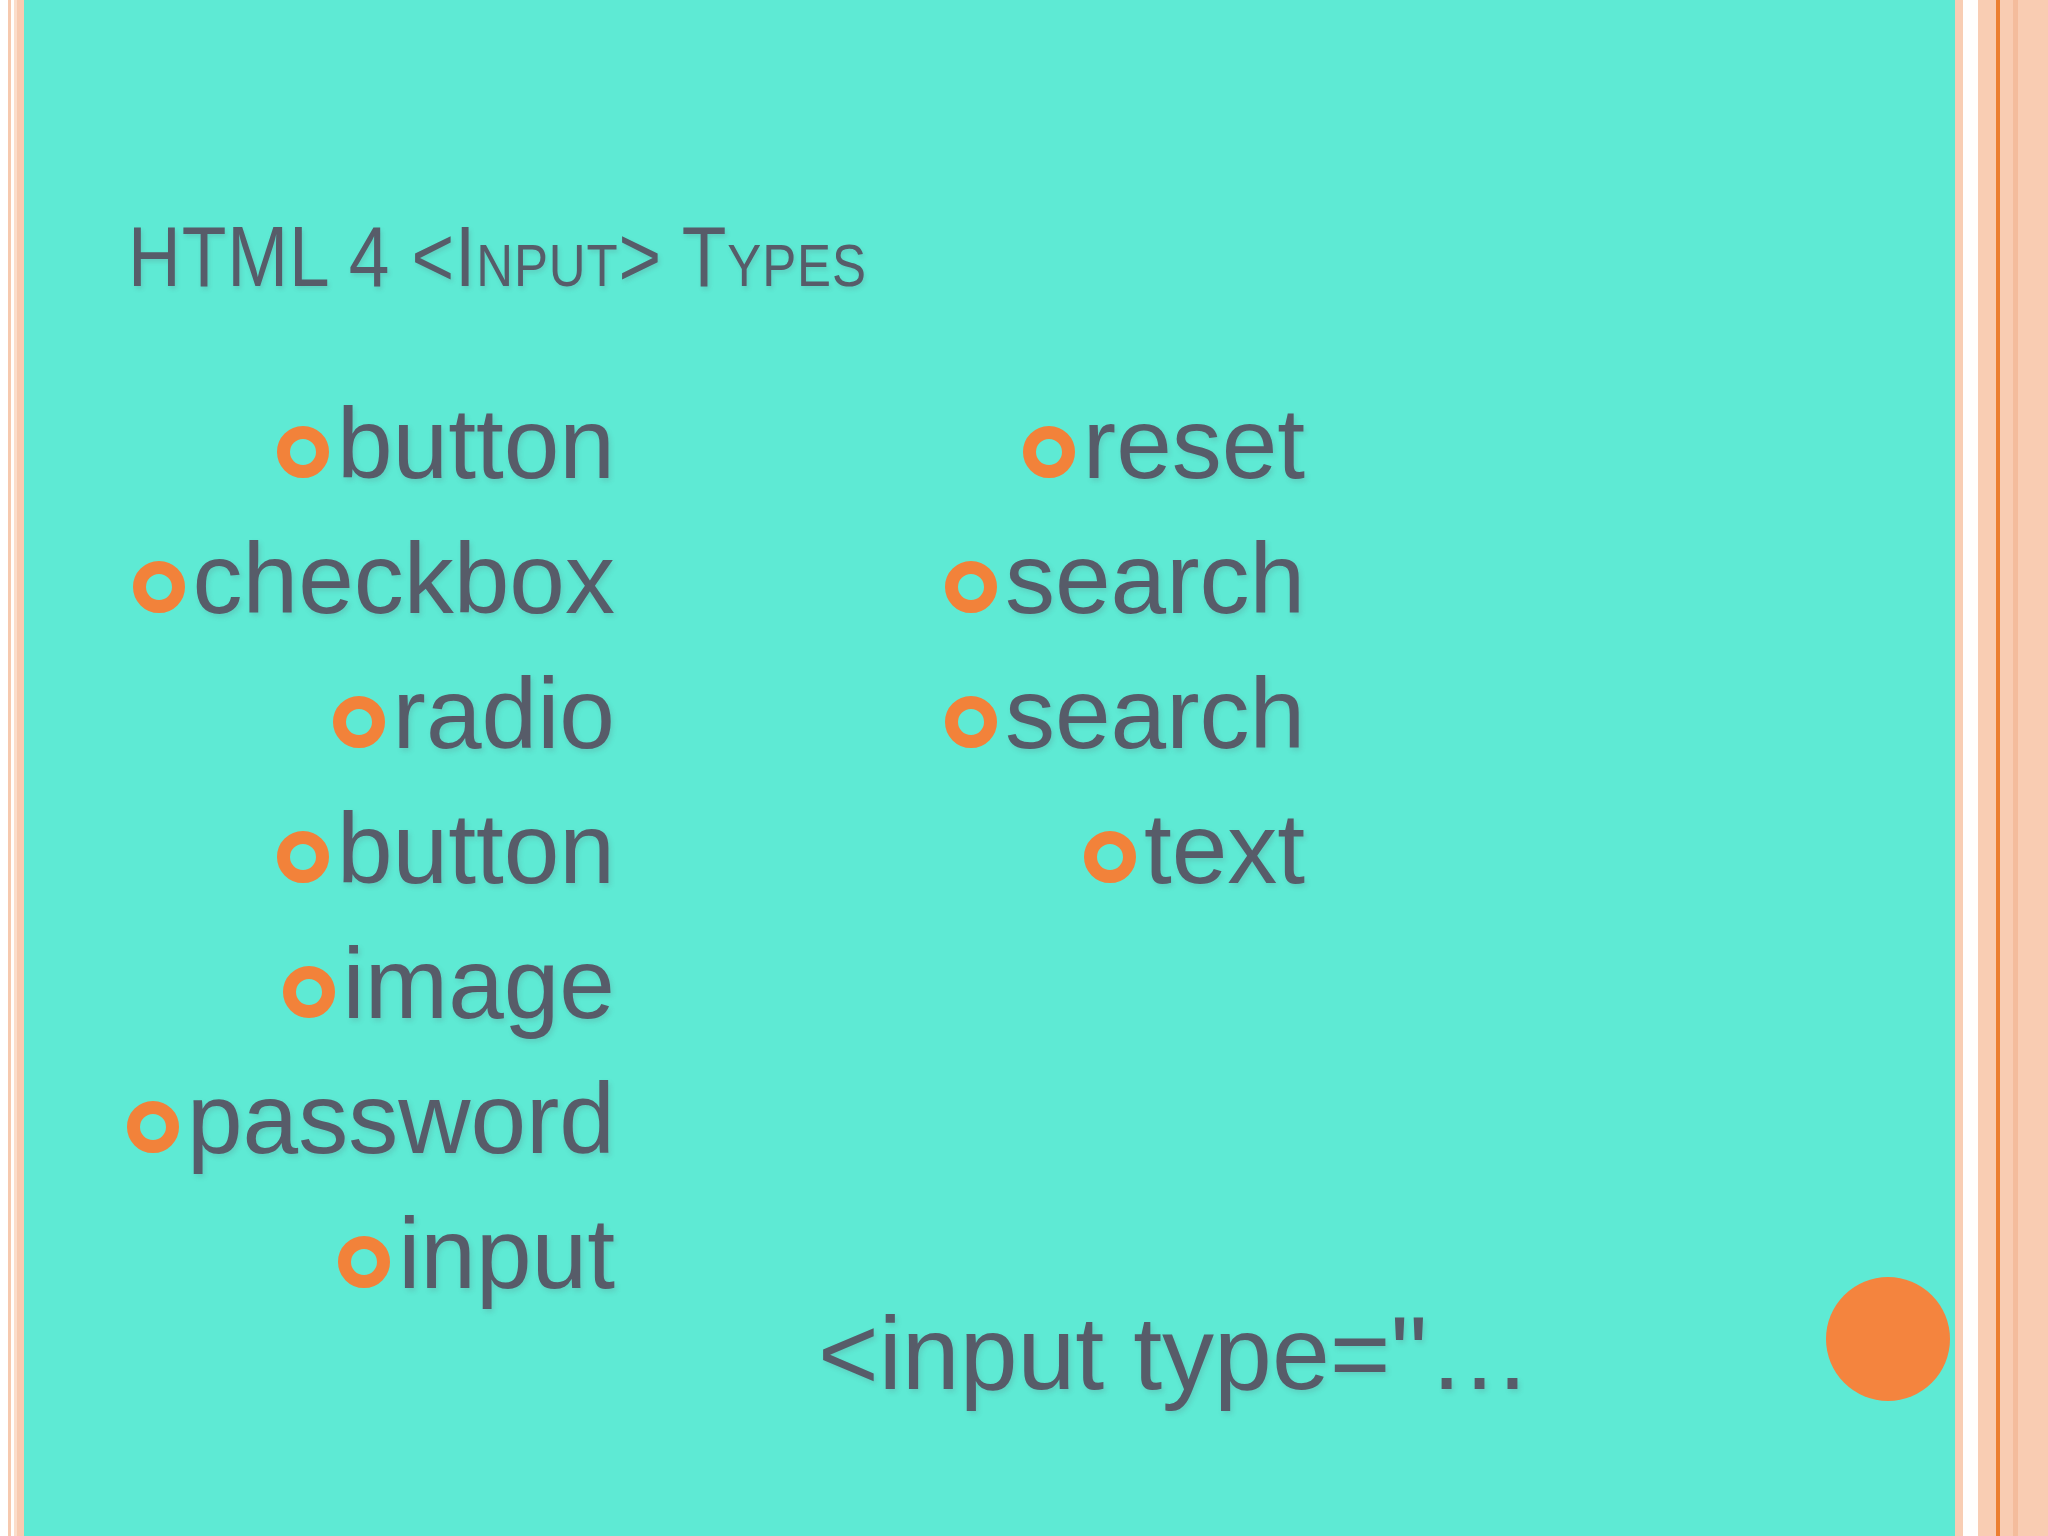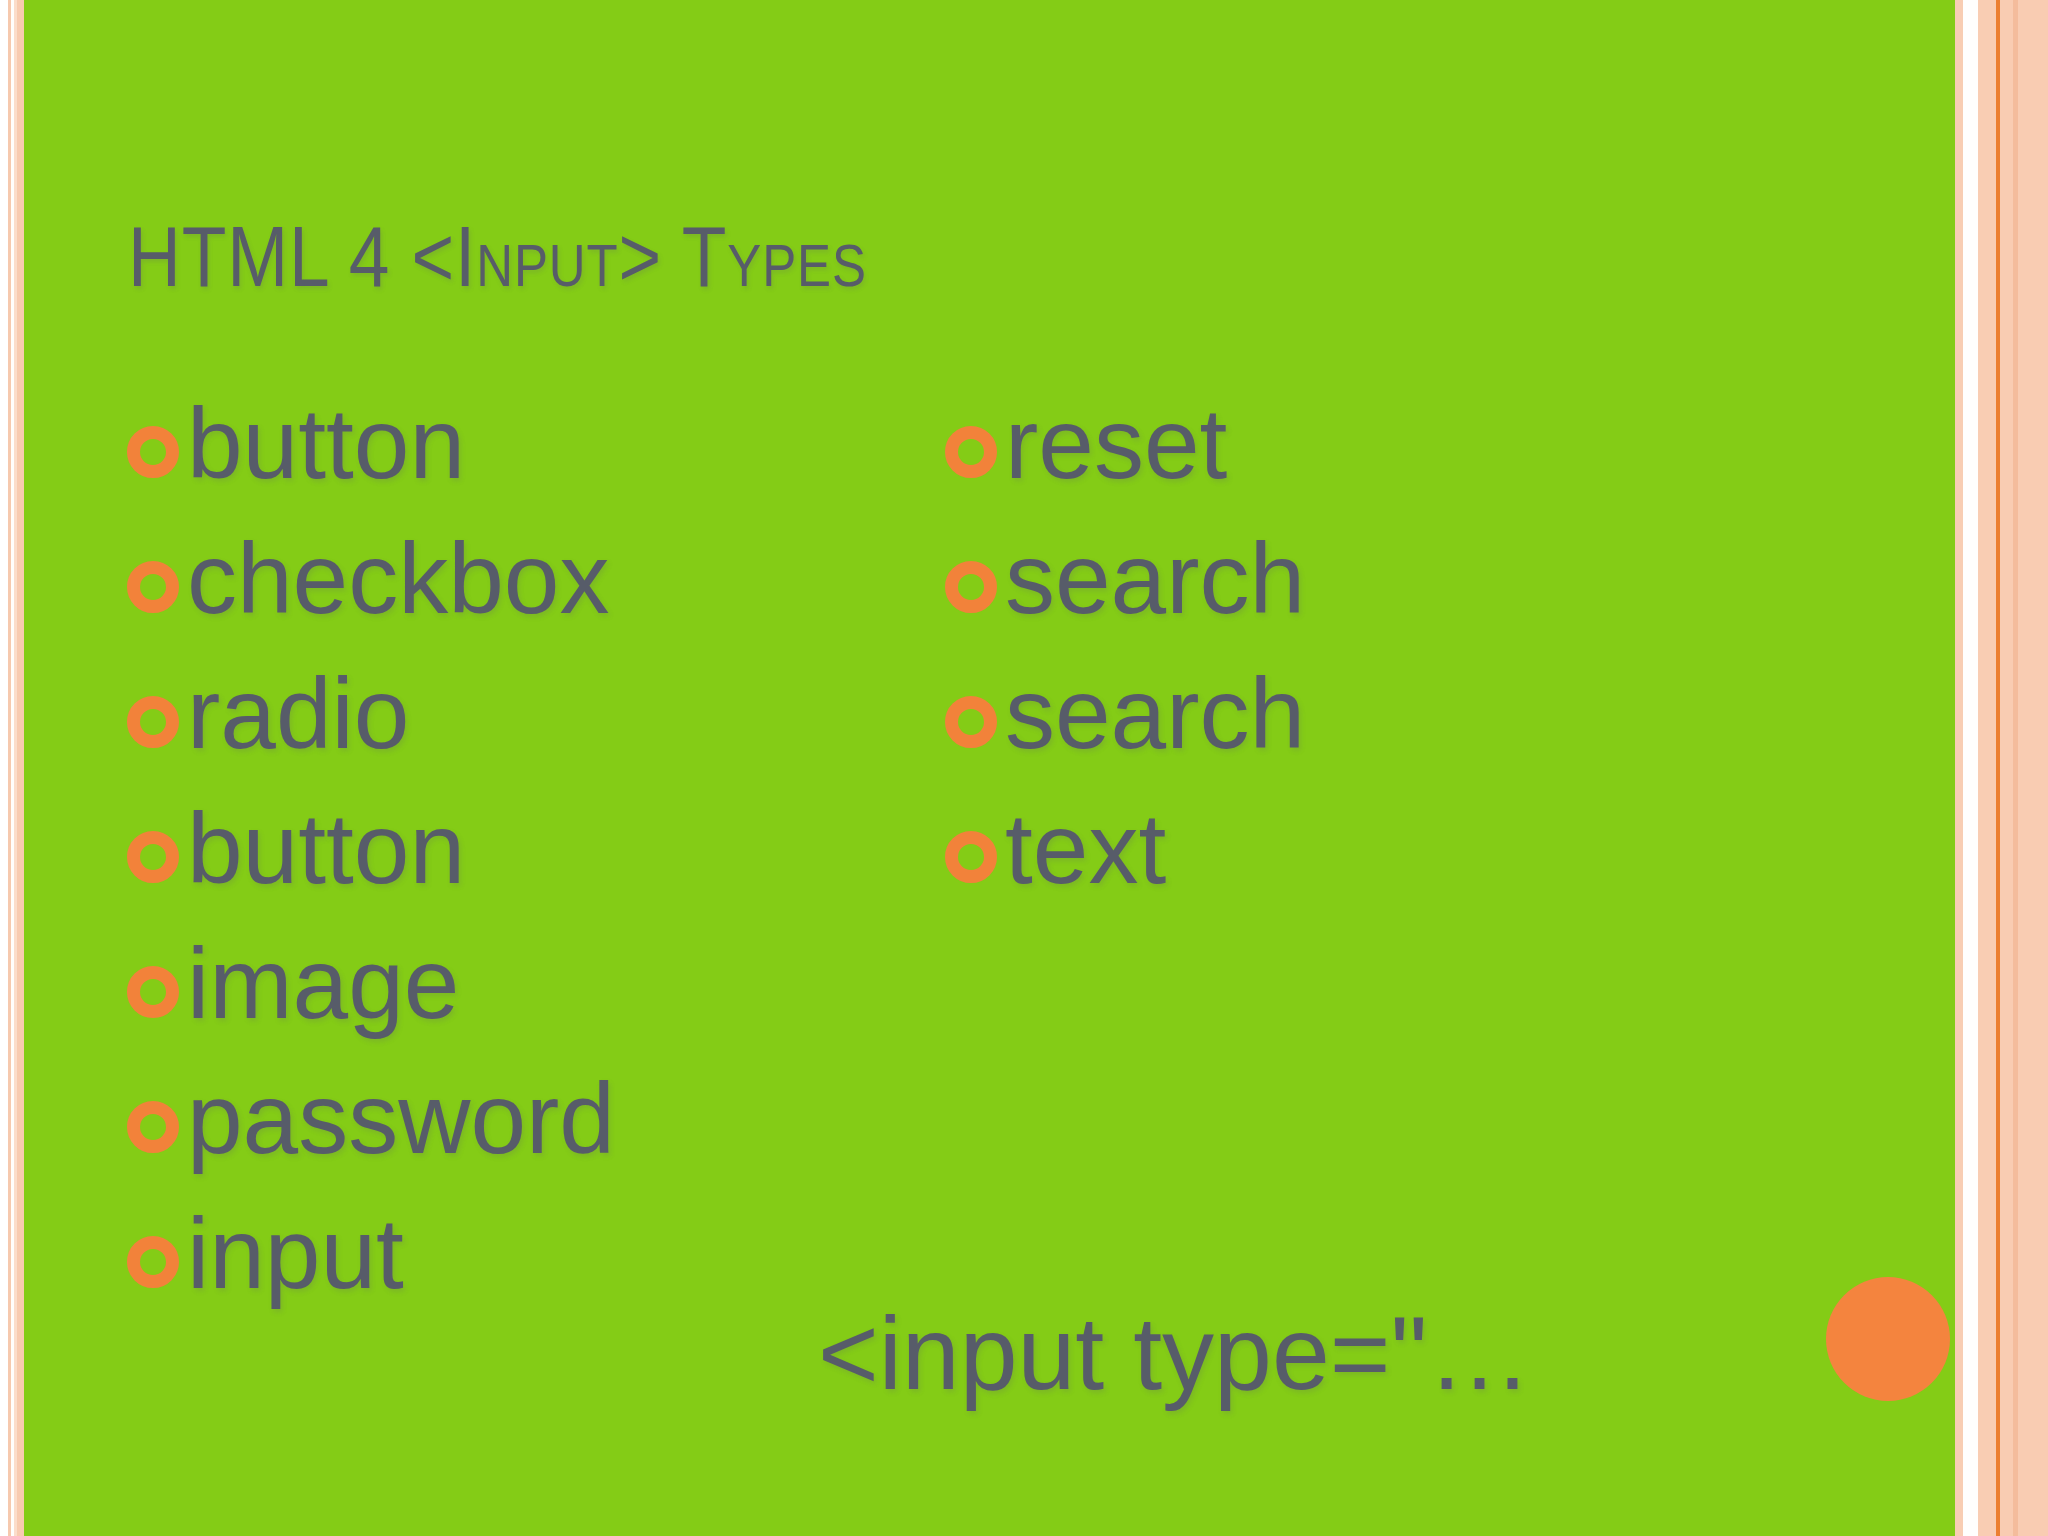--- a/index.html
+++ b/index.html
@@ -5,21 +5,21 @@
   html, body {
     margin: 0;
     padding: 0;
     background: #ffffff;
     font-family: "Liberation Sans", "DejaVu Sans", sans-serif;
   }
   .slide {
     position: relative;
     width: 2048px;
     height: 1536px;
-    background: #84cc16;
+    background: #5eead4;
     overflow: hidden;
     text-decoration: underline;
   }
   
   .border-left {
     position: absolute;
     left: 0; top: 0; bottom: 0;
     width: 24px;
     background: linear-gradient(to right,
       #ffffff 0px, #ffffff 8px,
@@ -68,20 +68,21 @@
   }
   .list.left  { left: 127px; }
   .list.right { left: 945px; }
   .li {
     height: 135px;
     line-height: 135px;
     font-size: 100px;
     color: #575c69;
     white-space: nowrap;
     text-shadow: 2px 3px 5px rgba(90, 95, 106, 0.18);
+    text-align: right;
   }
   .bullet {
     display: inline-block;
     width: 52px;
     height: 52px;
     box-sizing: border-box;
     border: 13px solid #f2823a;
     border-radius: 50%;
     margin-right: 8px;
   }

